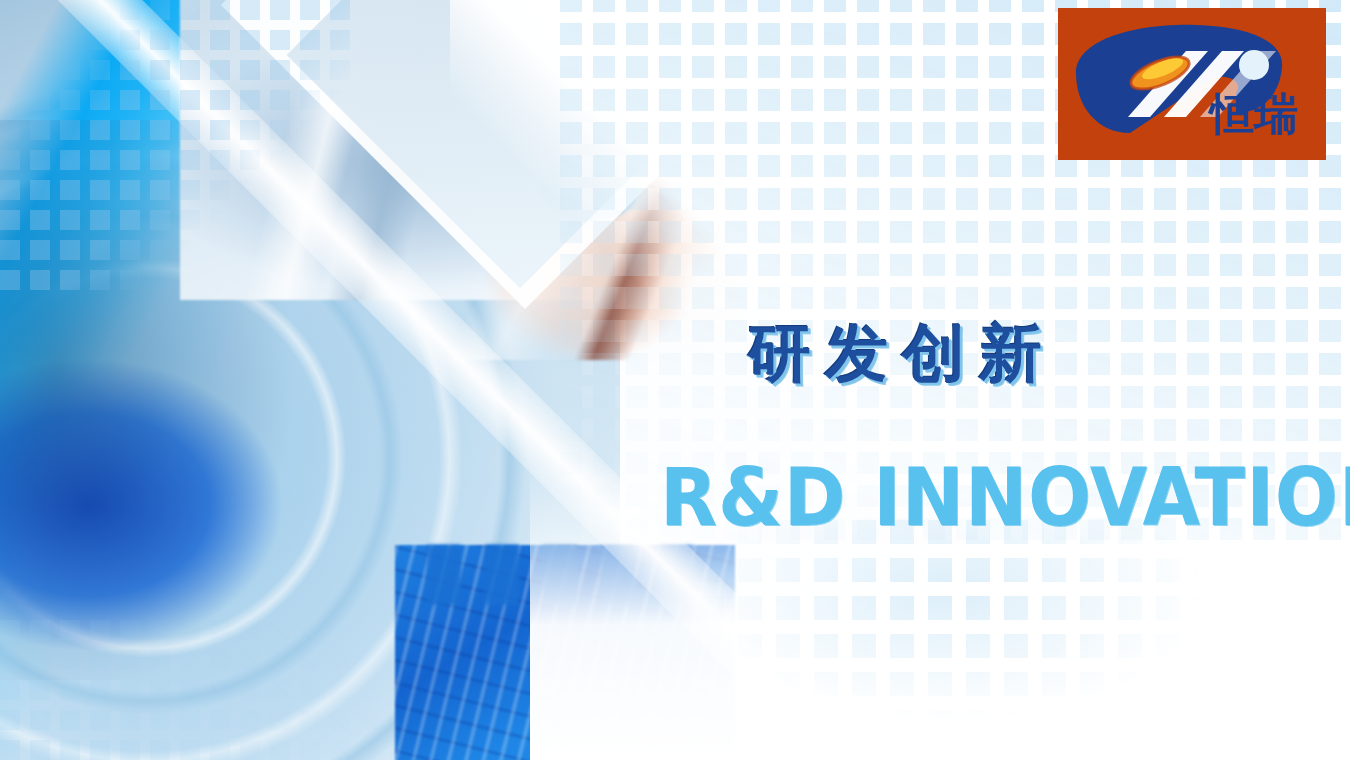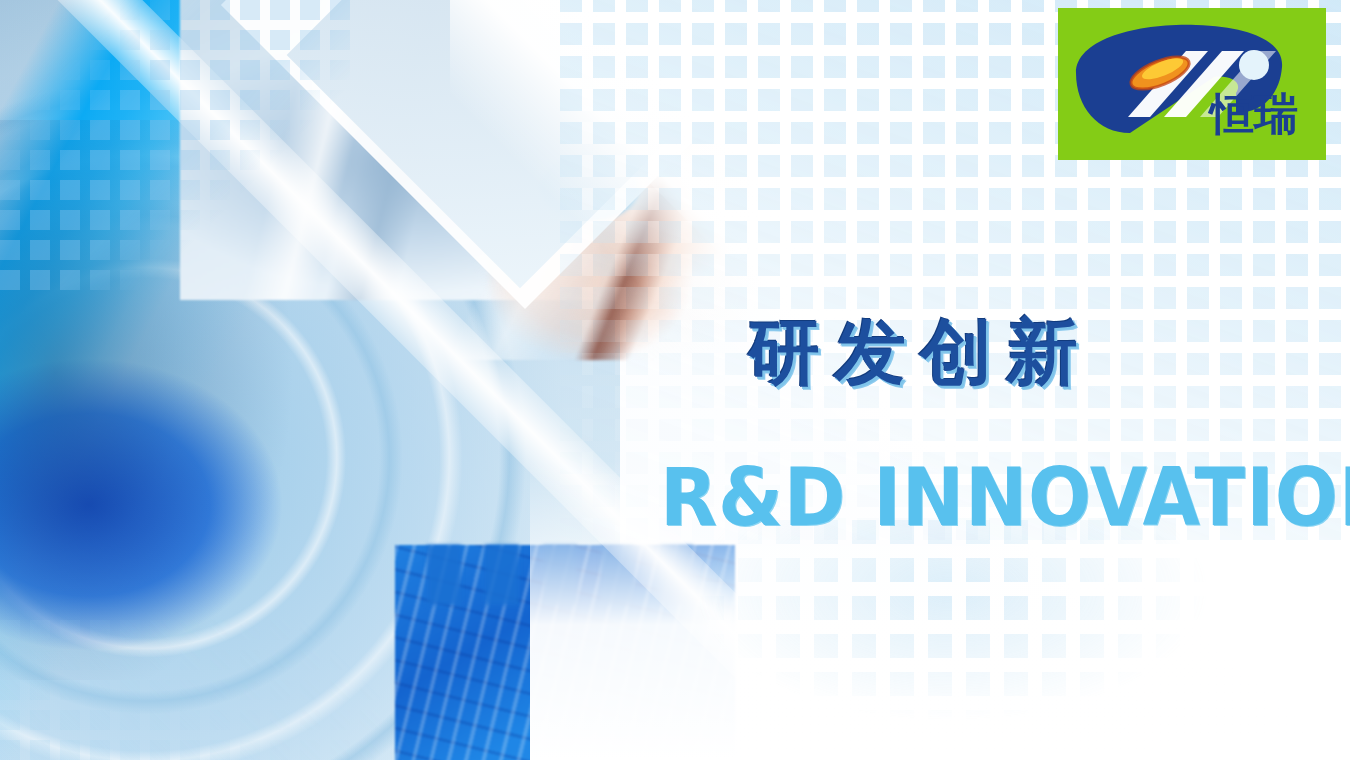--- a/index.html
+++ b/index.html
@@ -181,38 +181,38 @@
     -webkit-mask-composite:source-in;
     mask-image:
       repeating-linear-gradient(to bottom, #000 0 20px, transparent 20px 30px),
       linear-gradient(45deg, rgba(0,0,0,.8) 0%, rgba(0,0,0,.2) 50%, rgba(0,0,0,0) 80%);
     mask-composite:intersect;
   }
 
   
   .logo-panel{
     position:absolute;left:1058px;top:8px;width:268px;height:152px;
-    background:#84cc16;
+    background:#c2410c;
     display:flex;align-items:center;justify-content:center;
   }
   .logo-svg{display:block;}
 
   
   .headline{
     position:absolute;left:748px;top:322px;
-    font-size:72px;line-height:1.0;
+    font-size:63px;line-height:1.0;
     font-weight:bold;
     color:#1d4f9e;
     letter-spacing:14px;
     white-space:nowrap;
     text-shadow:
       2px 2px 0 #7fc4ea,
       3px 3px 0 #8ecbee,
       -1px -1px 0 #123b7d;
-    font-family:Liberation Mono, monospace;
+    font-family:Liberation Sans, sans-serif;
   }
   .subhead{
     position:absolute;left:660px;top:458px;
     font-size:80px;line-height:1.0;
     font-weight:bold;
     color:#58c1ee;
     letter-spacing:1px;
     white-space:nowrap;
     transform:scaleX(1.03);
     transform-origin:left center;

